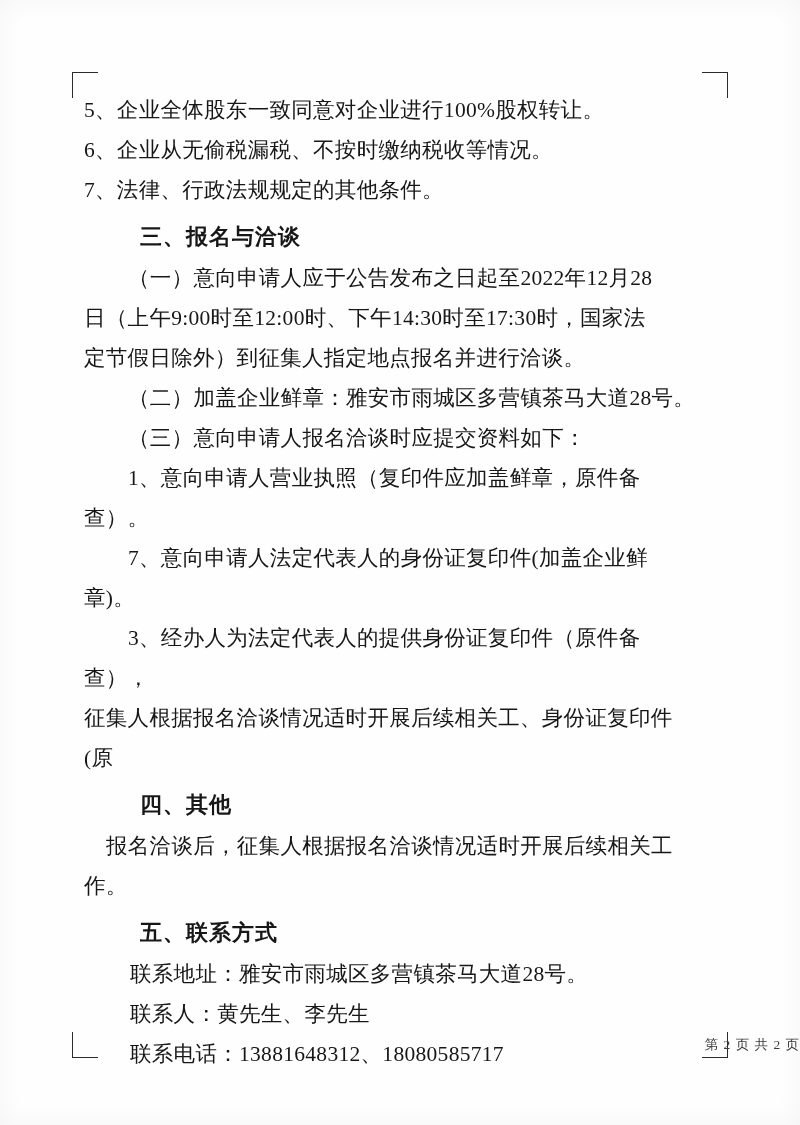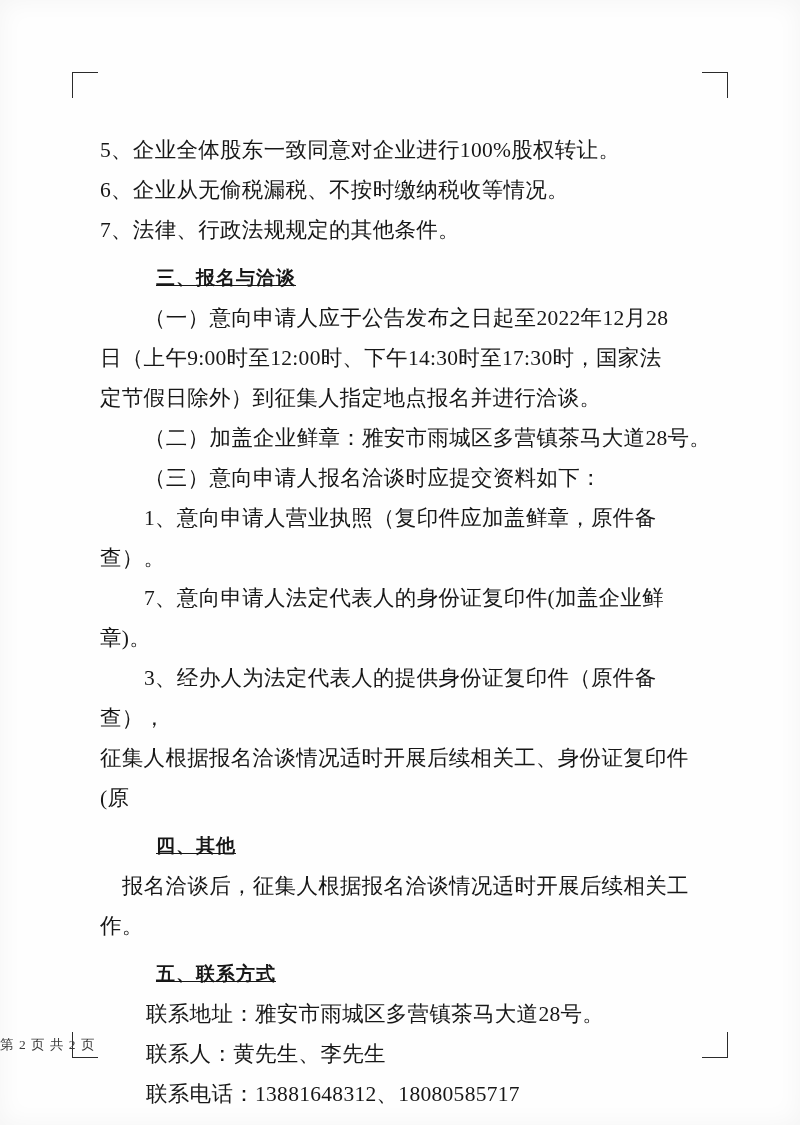--- a/index.html
+++ b/index.html
@@ -58,61 +58,59 @@
   .crop-bl { left: 72px; top: 1032px; }
   .crop-bl .h { bottom: 0; left: 0; }
   .crop-bl .v { left: 0; bottom: 0; }
 
   .crop-br { left: 702px; top: 1032px; }
   .crop-br .h { bottom: 0; right: 0; }
   .crop-br .v { right: 0; bottom: 0; }
 
   .content {
     position: absolute;
-    left: 100px;
+    left: 84px;
     top: 90px;
     width: 612px;
-    margin-top: 40px;
   }
 
   .line {
     font-size: 21.5px;
     line-height: 40px;
     letter-spacing: 0.3px;
     white-space: pre-wrap;
     color: #171717;
   }
 
   .body-text {
     font-family: "Liberation Serif", "DejaVu Serif", serif;
   }
 
   .heading {
     font-family: "DejaVu Sans", "Liberation Sans", sans-serif;
     font-weight: bold;
-    font-size: 19px;
+    font-size: 22px;
     line-height: 42px;
     letter-spacing: 1px;
-    text-decoration: underline;
   }
 
   .indent-1 { text-indent: 0; }
   .indent-2 { text-indent: 44px; }
   .indent-head { padding-left: 56px; }
   .indent-sub { padding-left: 22px; }
   .indent-contact { padding-left: 46px; }
 
   .gap-sm { height: 6px; }
 
   .footer {
     position: absolute;
     left: 0;
     top: 1036px;
     width: 800px;
-    text-align: left;
+    text-align: right;
     font-size: 13.5px;
     color: #3a3a3a;
     font-family: "Liberation Serif", "DejaVu Serif", serif;
     letter-spacing: 1px;
   }
 </style>
 </head>
 <body>
 
 <div class="page">

